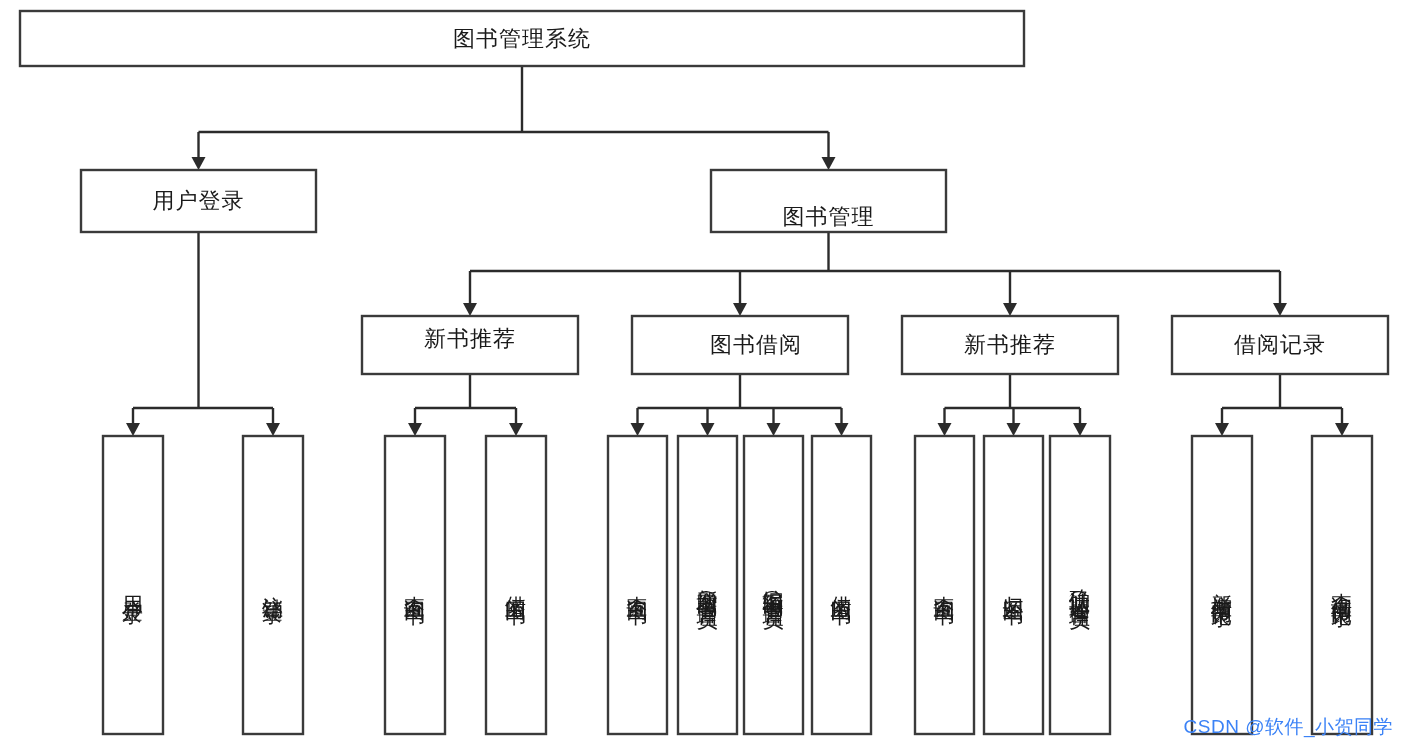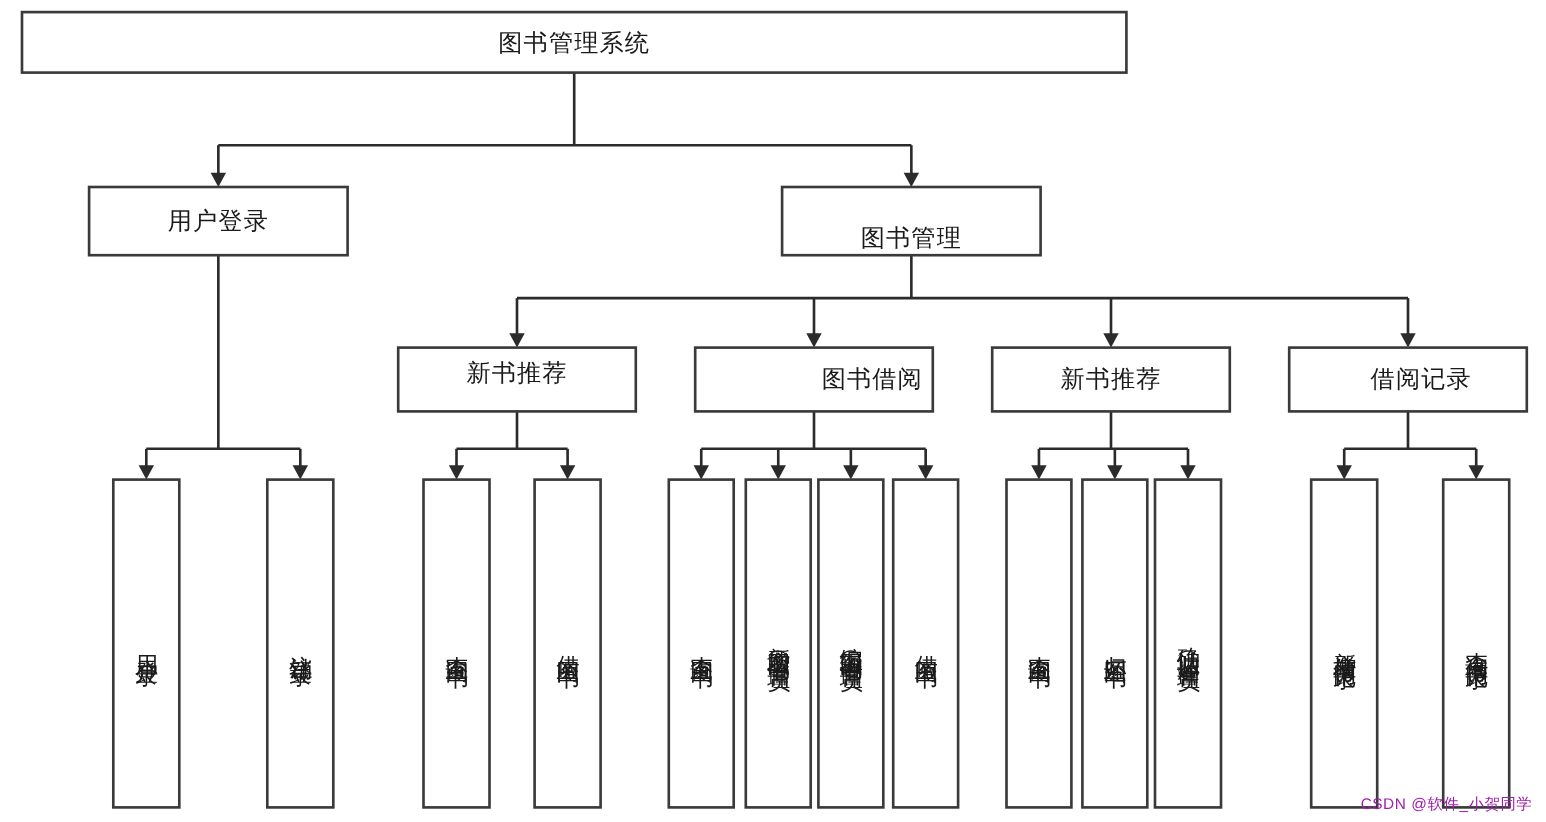--- a/index.html
+++ b/index.html
@@ -65,22 +65,22 @@
     font-family: "Liberation Sans", "DejaVu Sans", sans-serif;
     font-size: 22px;
     letter-spacing: 1px;
     color: #1a1a1a;
     white-space: nowrap;
   }
   .watermark {
     position: absolute;
     right: 12px;
     bottom: 7px;
-    color: #a21caf;
-    font-size: 14px;
+    color: #3b82f6;
+    font-size: 19px;
     letter-spacing: 0.5px;
     font-family: "Liberation Sans", "DejaVu Sans", sans-serif;
     pointer-events: none;
   }
 </style>
 </head>
 <body>
 
 <div id="diagram-root">
   <svg id="diagram-svg" width="1405" height="747" viewBox="0 0 1405 747" xmlns="http://www.w3.org/2000/svg">
@@ -173,27 +173,27 @@
       </div>
       <div class="h-label-holder" style="left: 81px; top: 170px; width: 235px; height: 62px;">
         <span class="h-text">用户登录</span>
       </div>
       <div class="h-label-holder" style="left: 711px; top: 170px; width: 235px; height: 62px; margin-top: 16px;">
         <span class="h-text">图书管理</span>
       </div>
       <div class="h-label-holder" style="left: 362px; top: 316px; width: 216px; height: 46px; border-radius: 10px;">
         <span class="h-text">新书推荐</span>
       </div>
-      <div class="h-label-holder" style="left: 632px; top: 316px; width: 248px; height: 58px; padding-left: 37px;">
+      <div class="h-label-holder" style="left: 632px; top: 316px; width: 248px; height: 58px;">
         <span class="h-text">图书借阅</span>
       </div>
       <div class="h-label-holder" style="left: 902px; top: 316px; width: 216px; height: 58px;">
         <span class="h-text">新书推荐</span>
       </div>
-      <div class="h-label-holder" style="left: 1172px; top: 316px; width: 216px; height: 58px; margin-left: 12px;">
+      <div class="h-label-holder" style="left: 1172px; top: 316px; width: 216px; height: 58px;">
         <span class="h-text">借阅记录</span>
       </div>
       <div class="vert-label-holder" style="left: 103px; top: 436px; width: 60px; height: 298px;">
         <span class="vert-text">用户登录</span>
       </div>
       <div class="vert-label-holder" style="left: 243px; top: 436px; width: 60px; height: 298px;">
         <span class="vert-text">注销登录</span>
       </div>
       <div class="vert-label-holder" style="left: 385px; top: 436px; width: 60px; height: 298px;">
         <span class="vert-text">查询图书</span>

